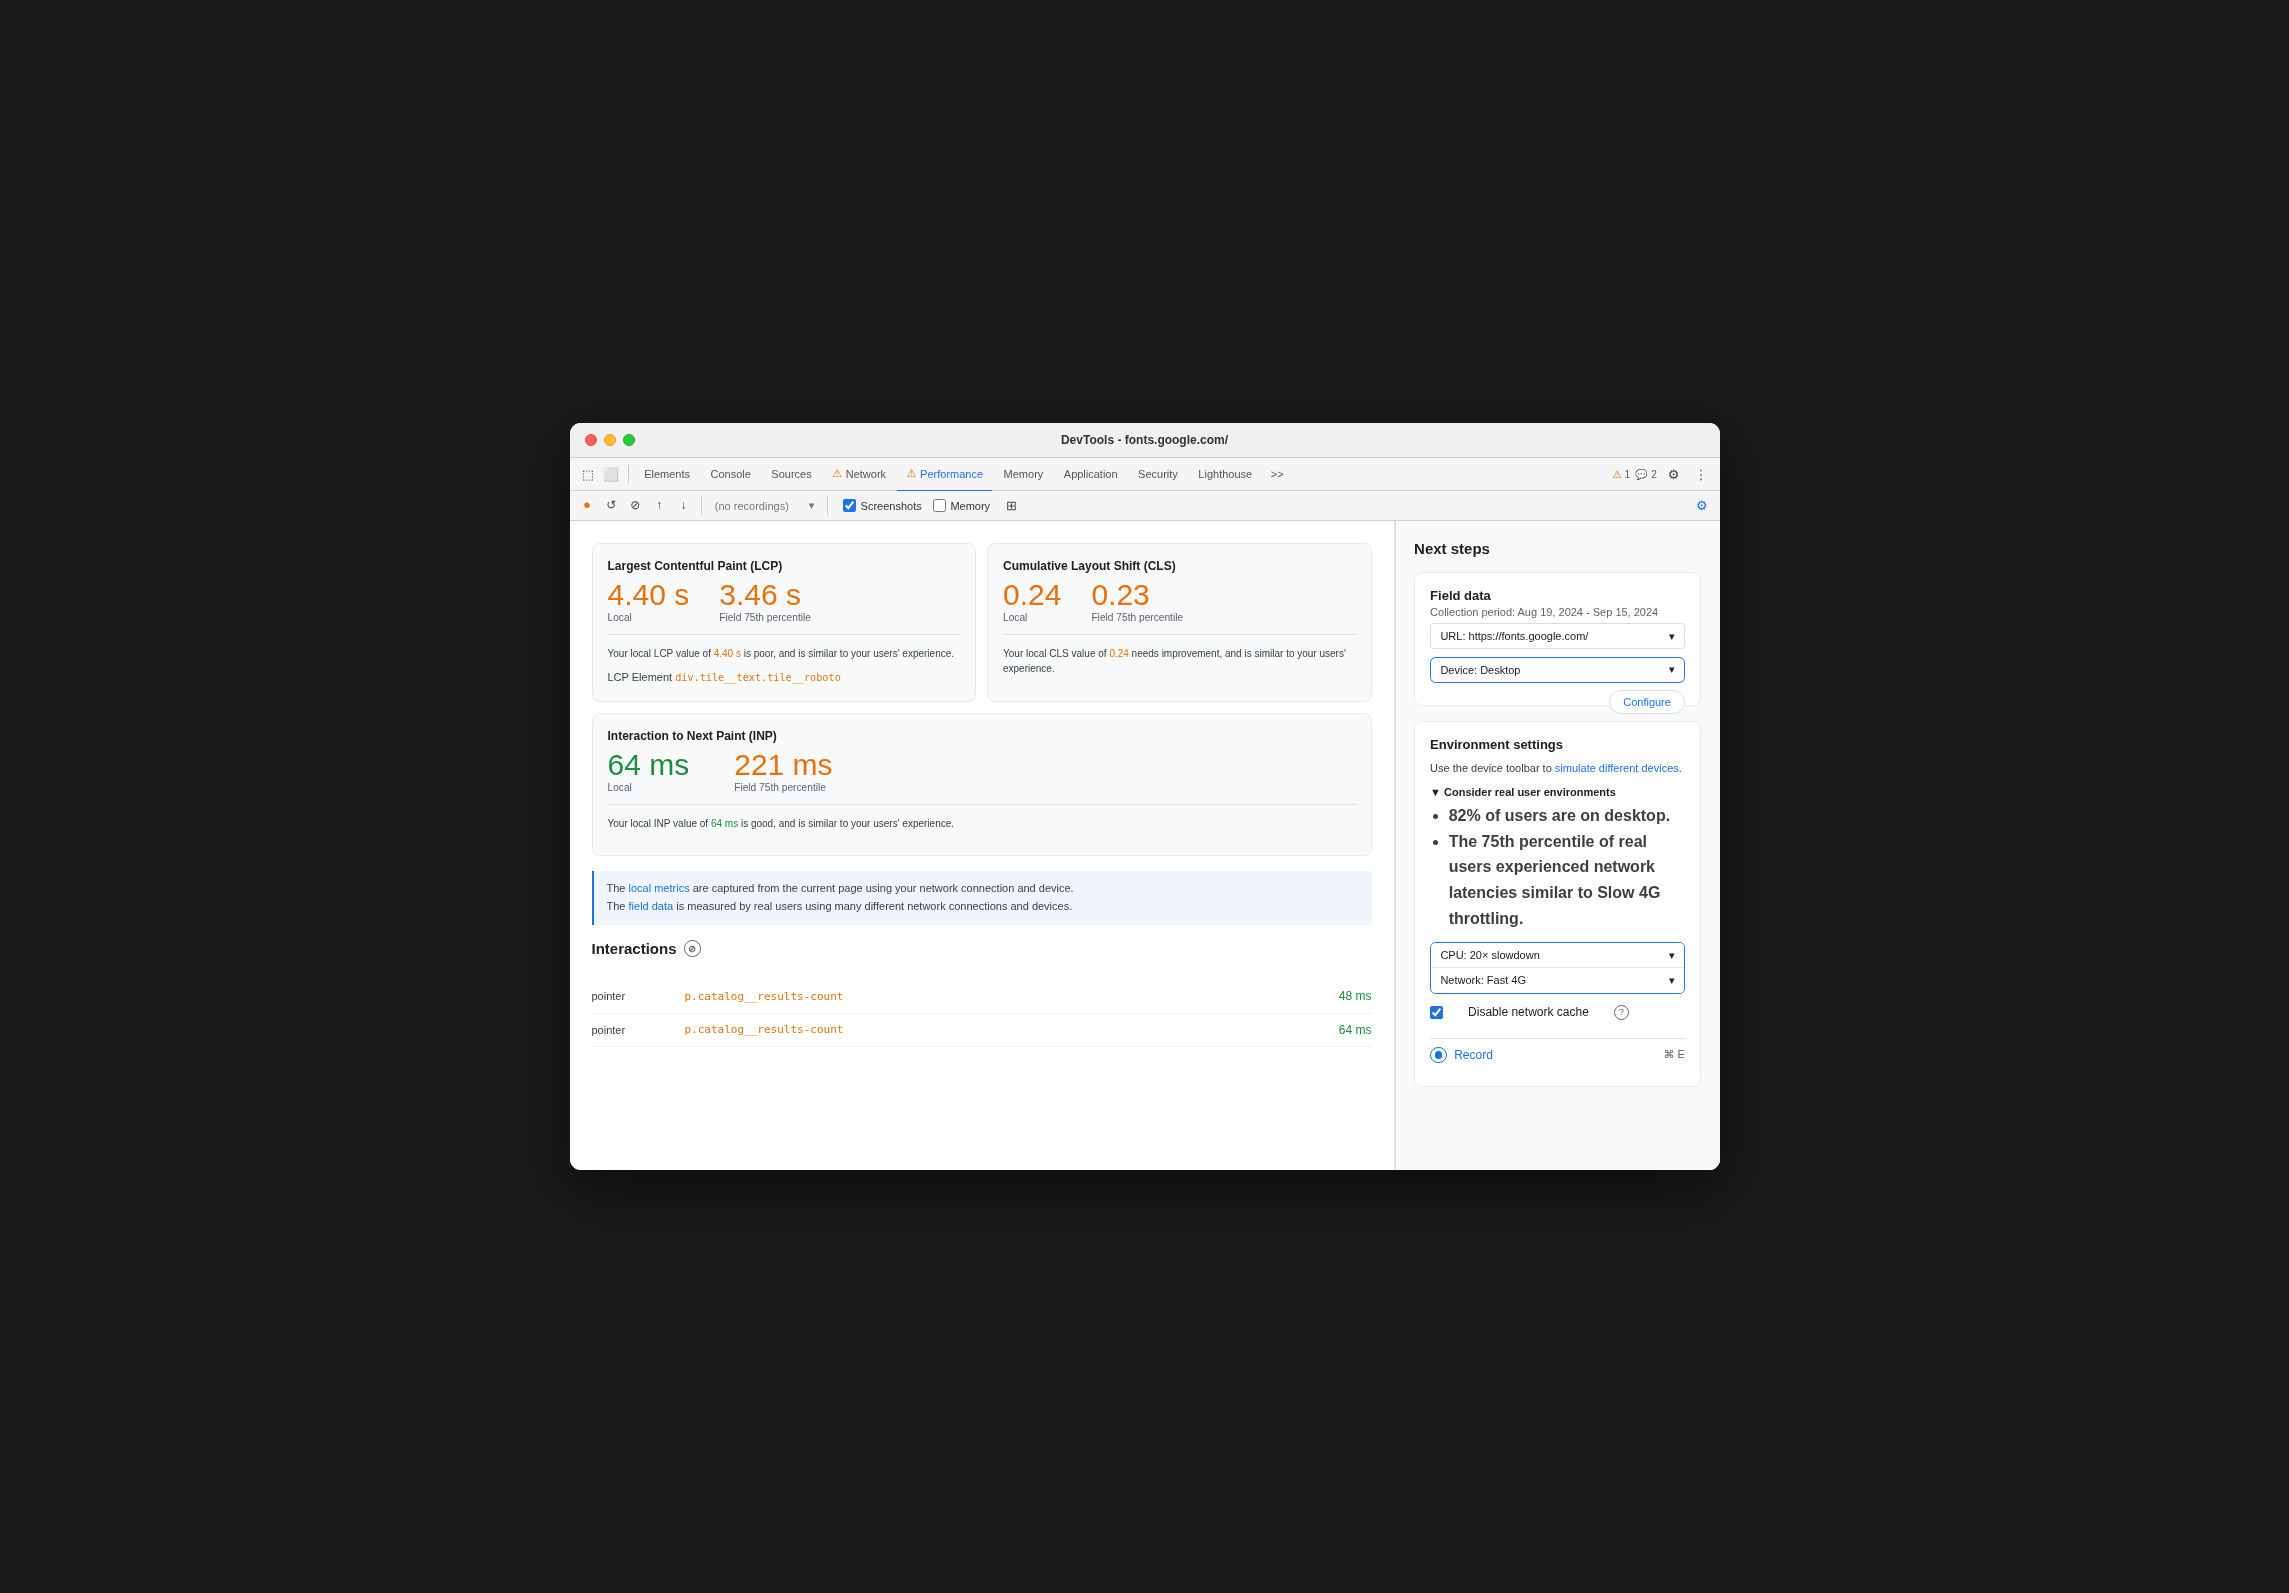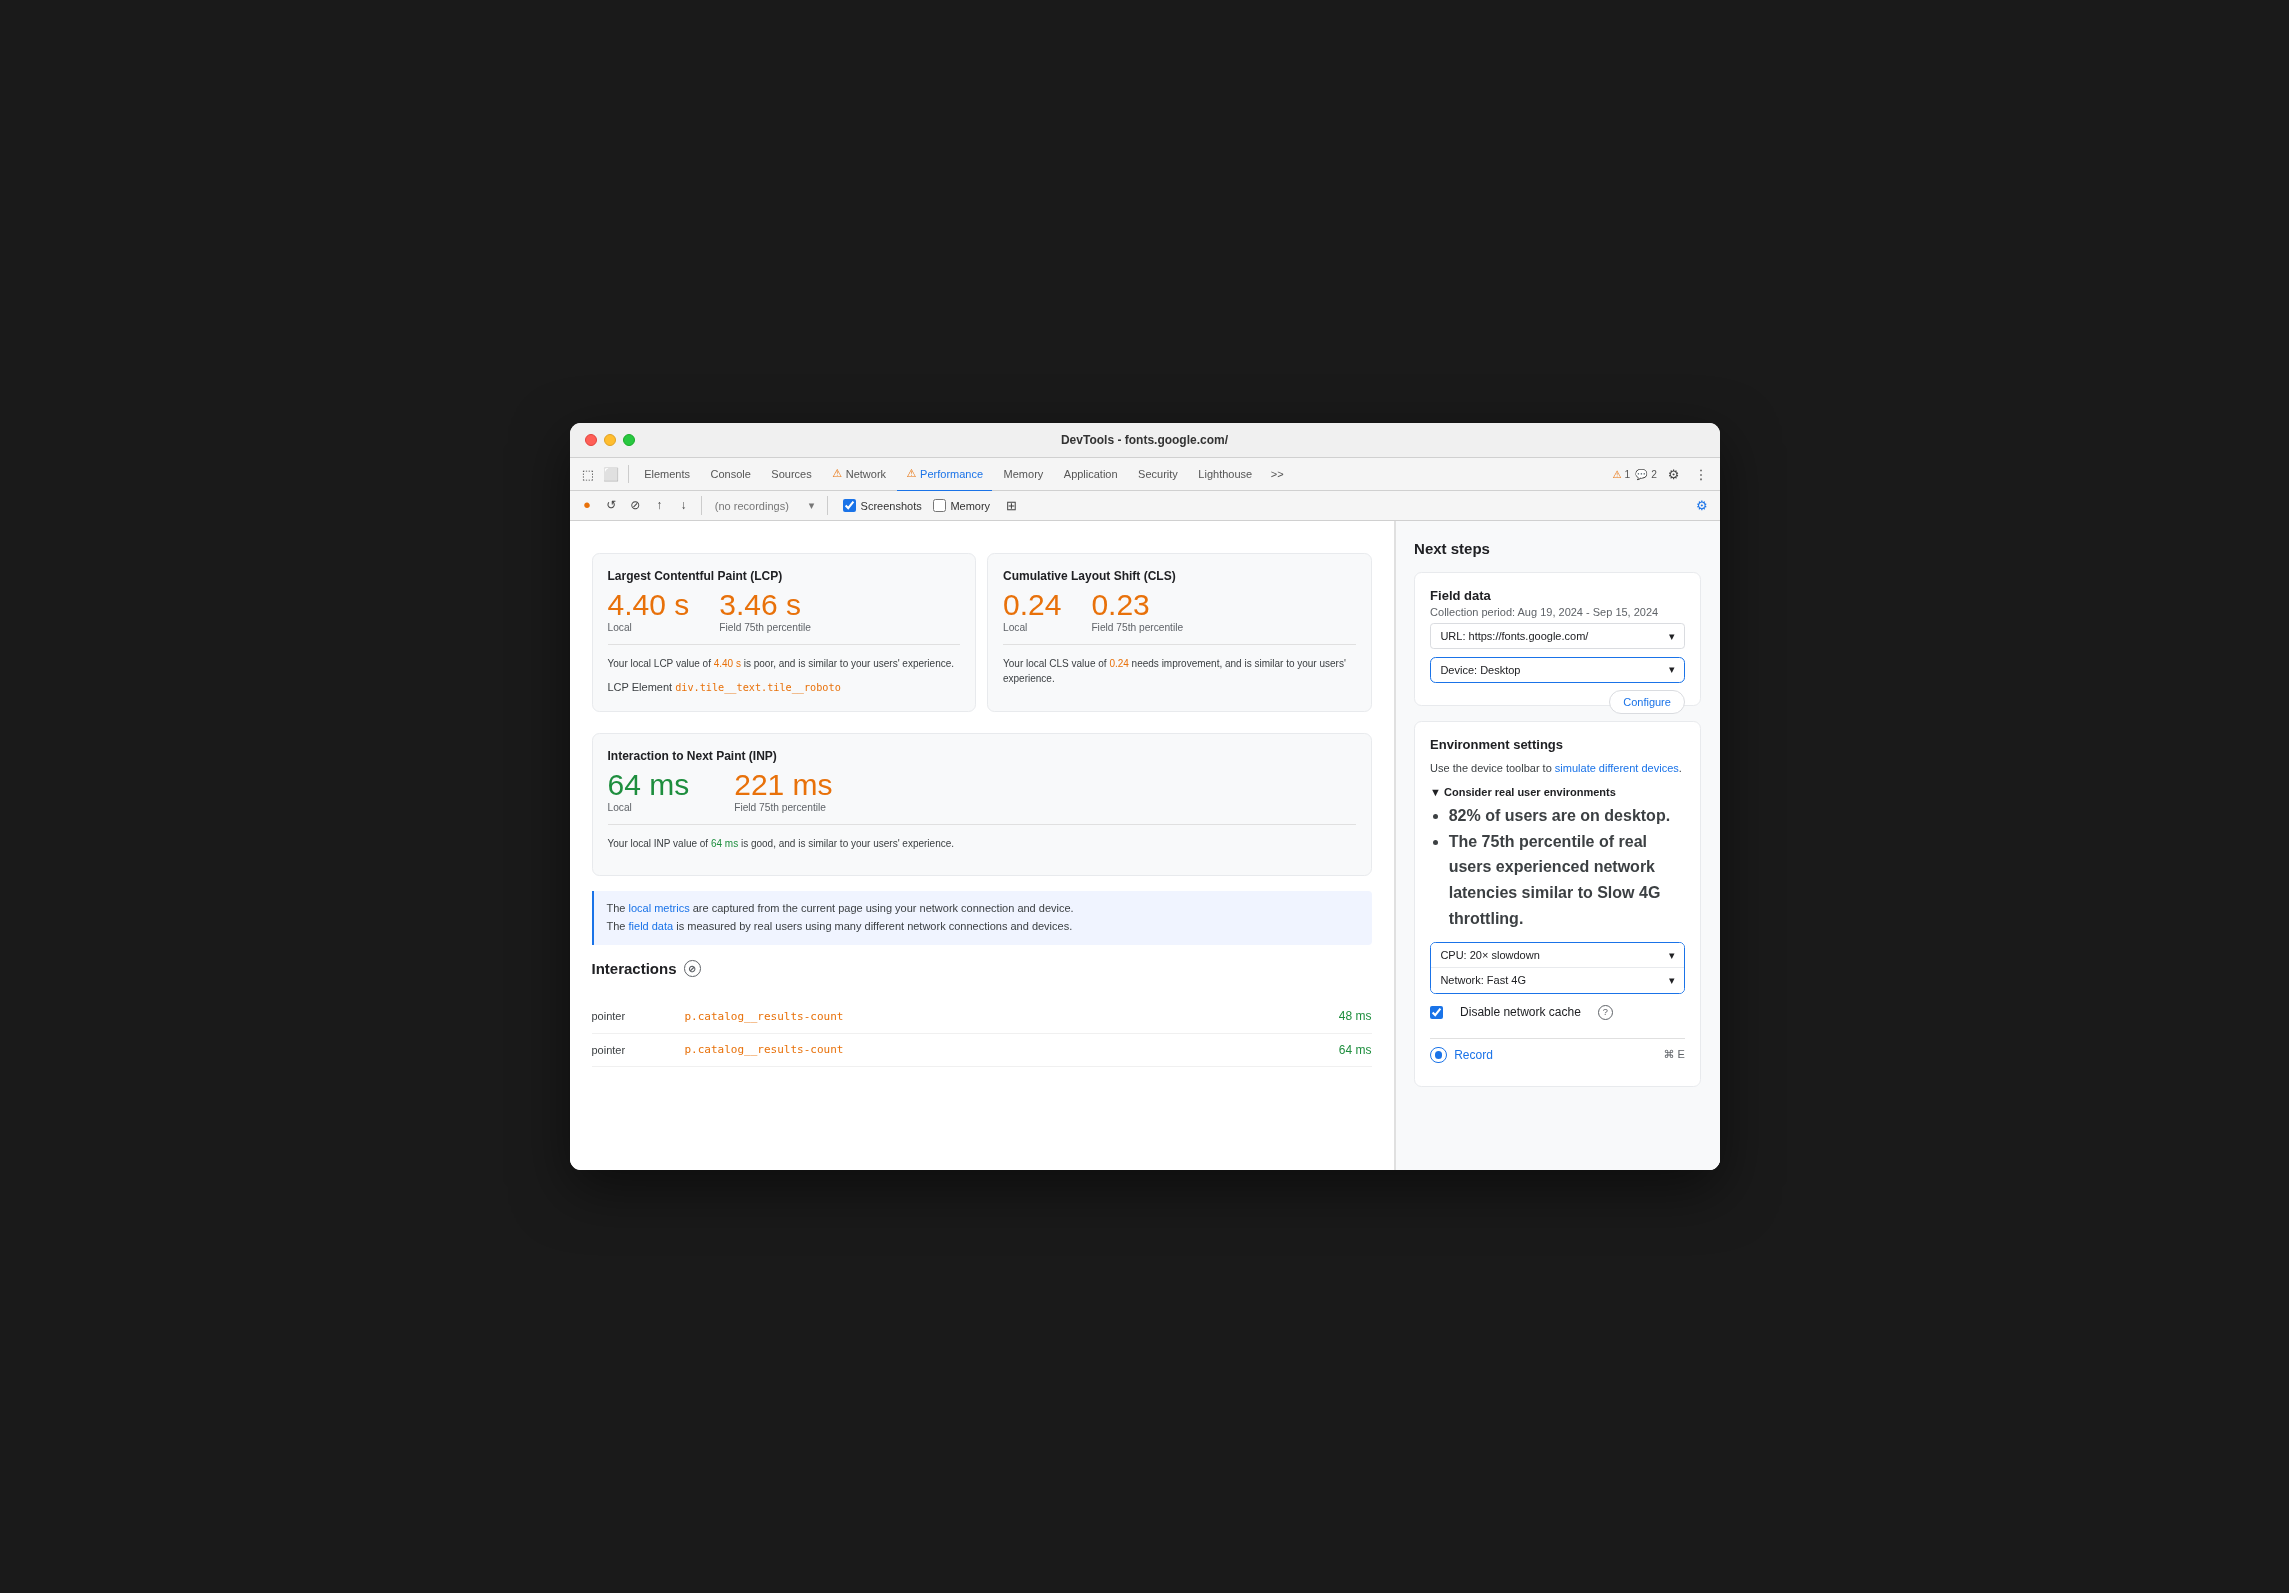--- a/index.html
+++ b/index.html
@@ -194,21 +194,20 @@
       display: grid;
       grid-template-columns: 1fr 1fr;
       gap: 11px;
       margin-bottom: 11px;
     }
     .metric-card {
       background: #f8f9fa;
       border: 0.9px solid #e8eaed;
       border-radius: 7.4px;
       padding: 15px;
-      margin-top: 10px;
     }
     .metric-card-title {
       font-size: 12px;
       font-weight: 600;
       color: #202124;
       margin-bottom: 7.4px;
     }
     .metric-values {
       display: flex;
       gap: 30px;
@@ -401,21 +400,21 @@
       border-bottom: 0.9px solid #e8eaed;
       margin: 0;
       border-radius: 0;
     }
     .dropdown-group .dropdown-field:last-child {
       border-bottom: none;
     }
     .disable-cache-row {
       display: flex;
       align-items: center;
-      gap: 17px;
+      gap: 25px;
       margin-bottom: 18.6px;
     }
     .disable-cache-row input[type="checkbox"] {
       accent-color: #1a73e8;
       width: 13px;
       height: 13px;
     }
     .disable-cache-label {
       font-size: 12px;
       color: #202124;

